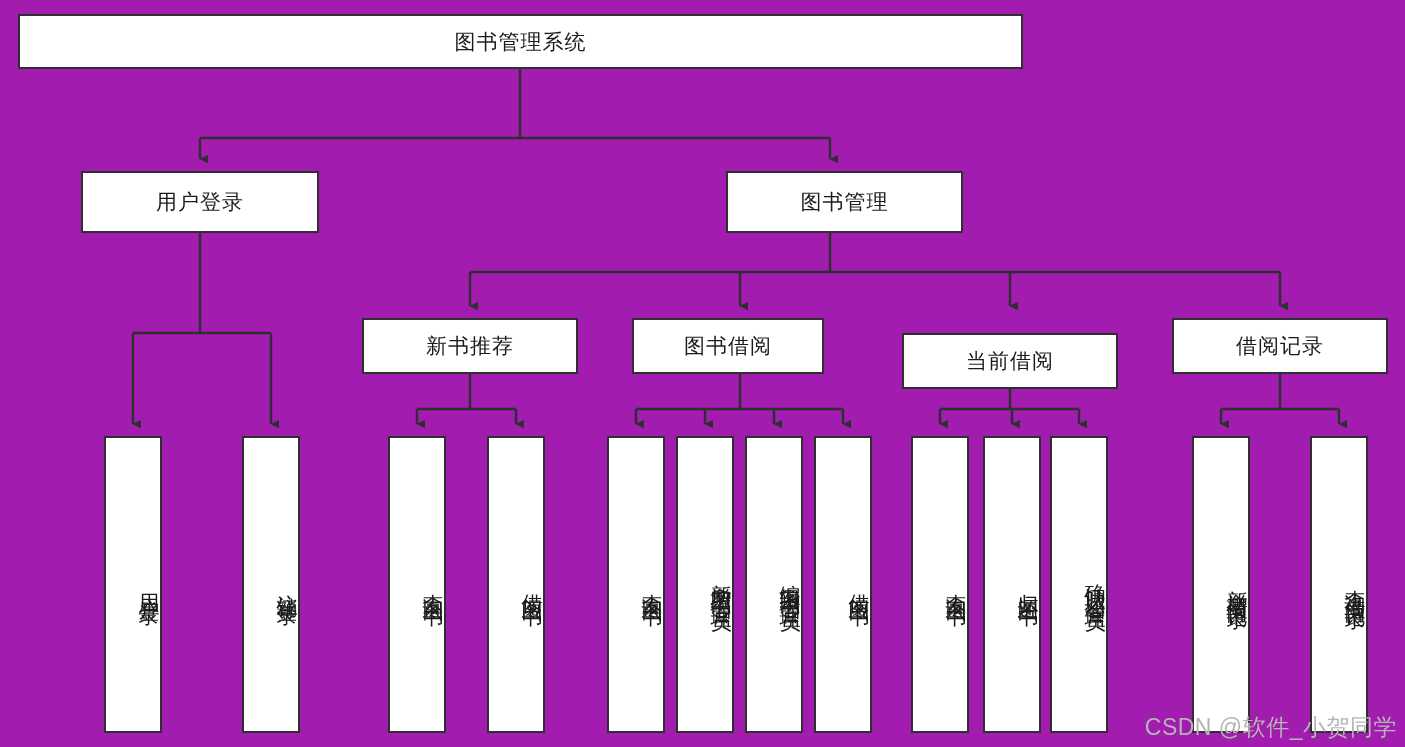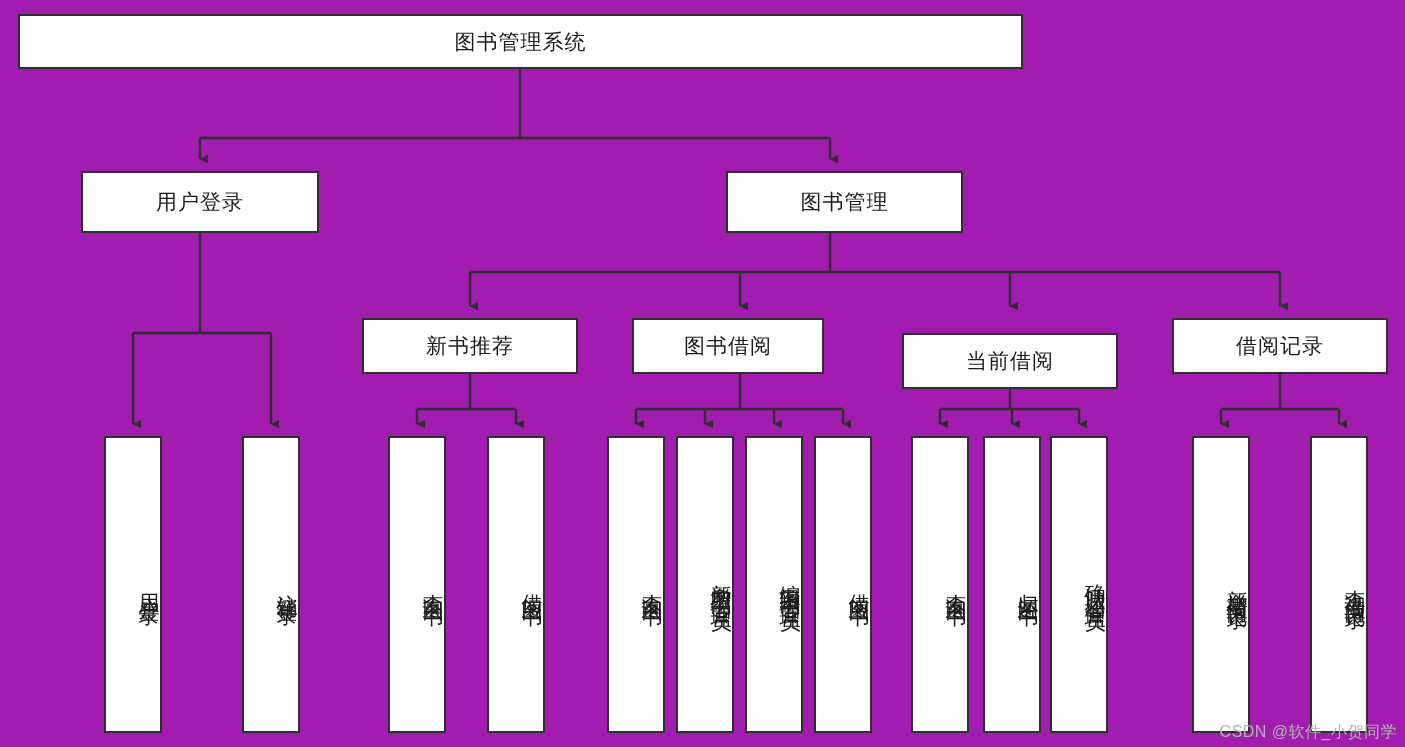--- a/index.html
+++ b/index.html
@@ -55,21 +55,21 @@
     justify-content: center;
   }
   .node-label {
     display: block;
     white-space: nowrap;
   }
   .watermark {
     position: absolute;
     right: 8px;
     bottom: 4px;
-    font-size: 16px;
+    font-size: 23px;
     color: #b4b4b4;
     white-space: nowrap;
     letter-spacing: 0.5px;
   }
 </style>
 </head>
 <body>
 
 <div id="diagram-root">
 

